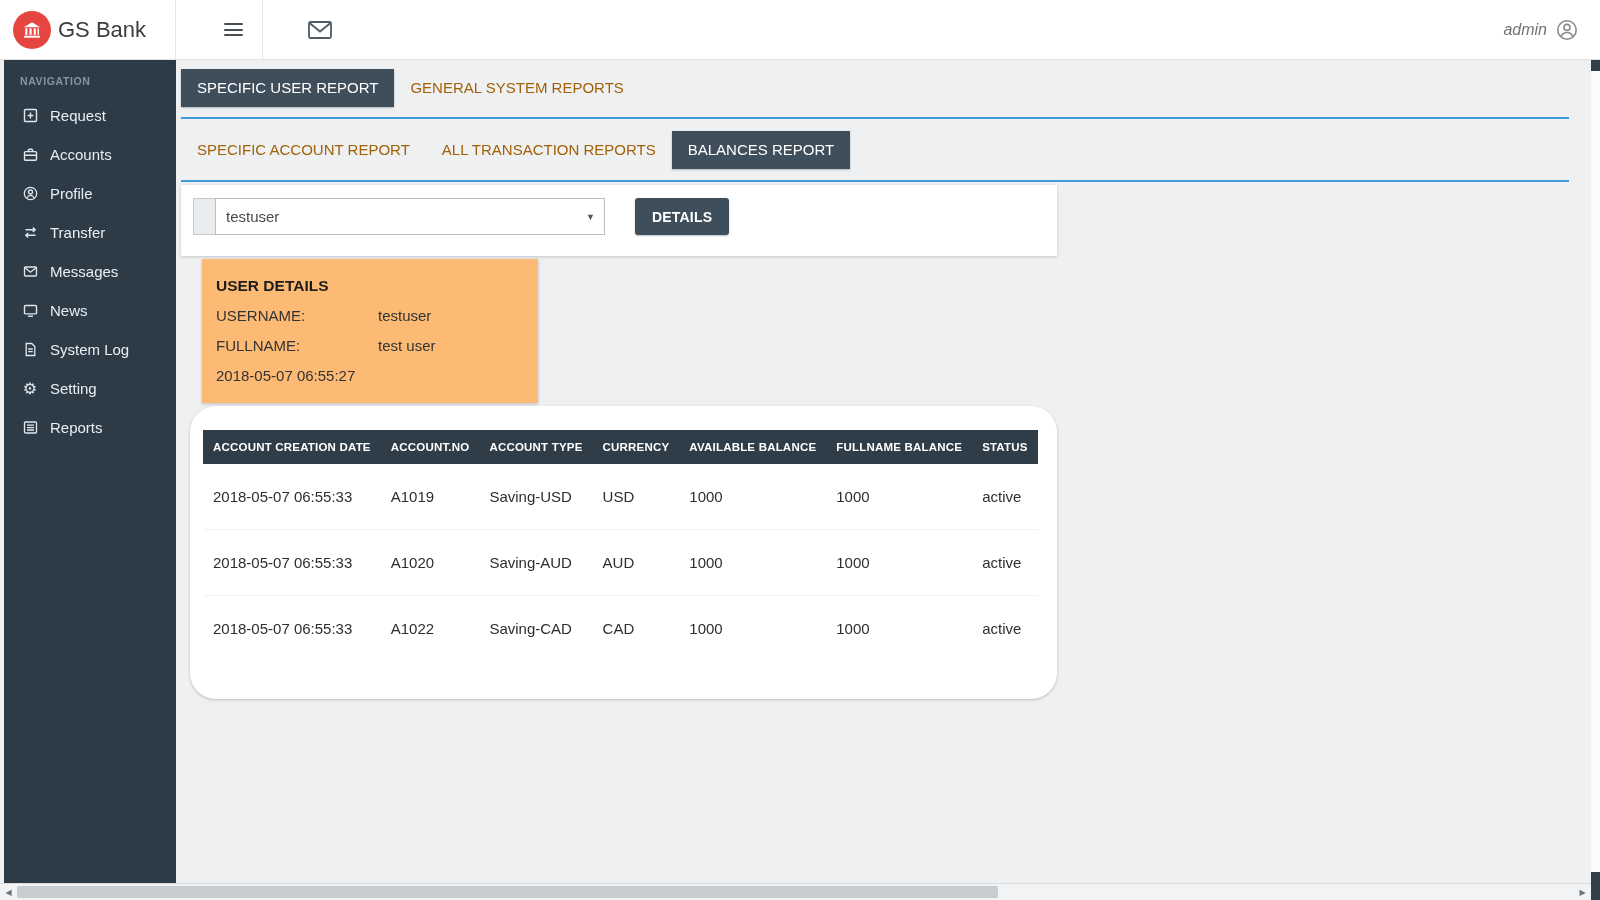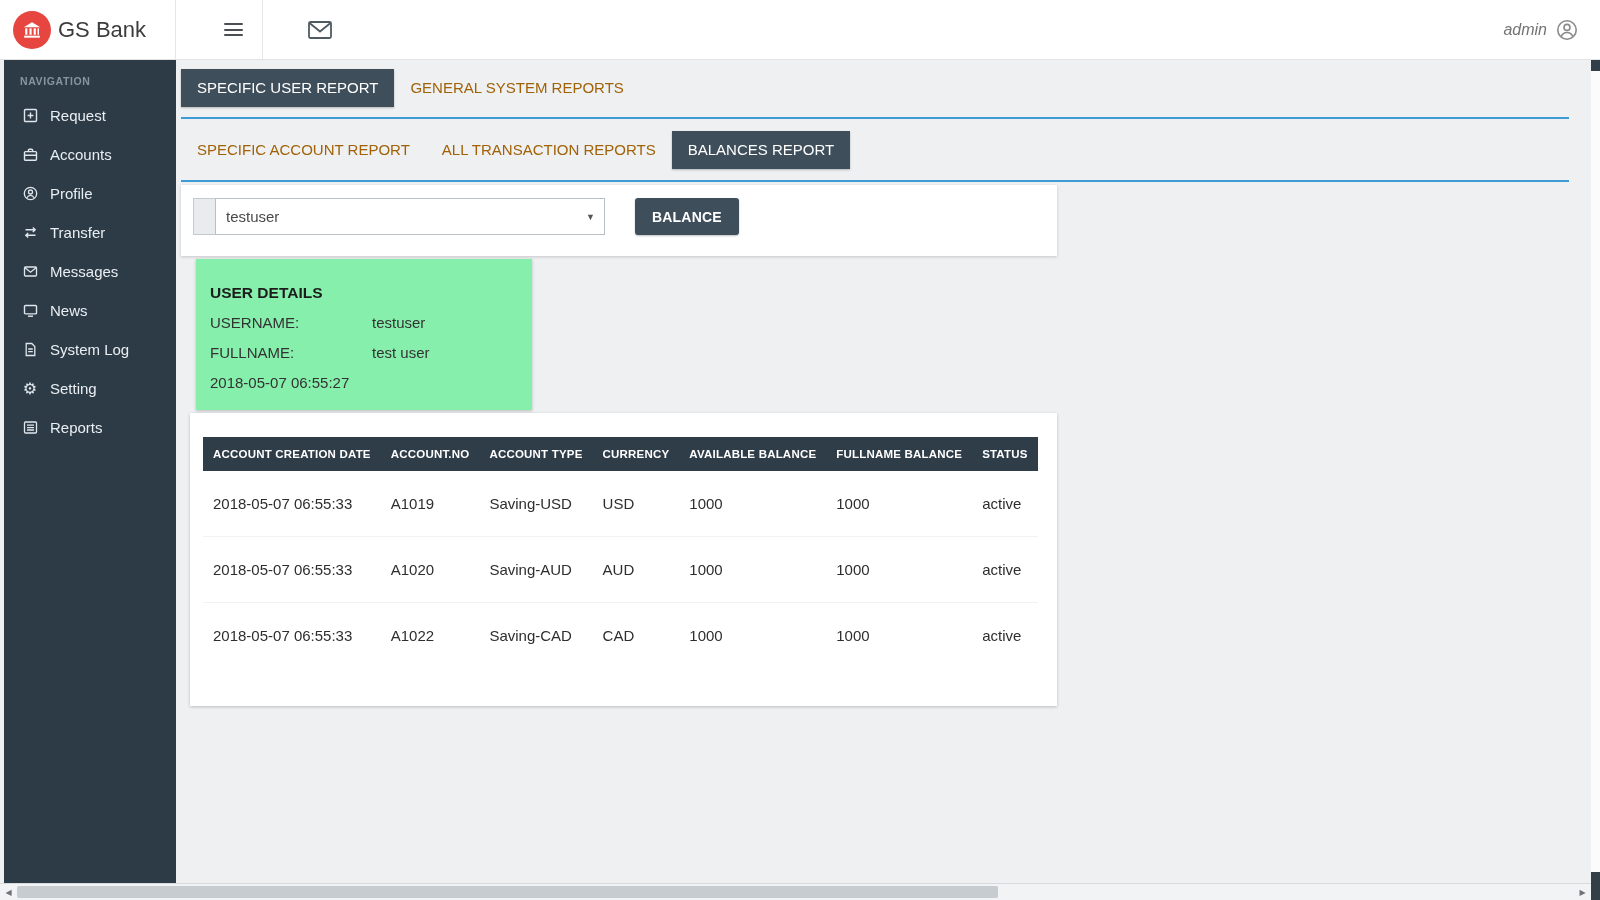--- a/index.html
+++ b/index.html
@@ -50,30 +50,30 @@
   .input-group { display:flex; height:37px; }
   .addon { width:22px; background:#e9ecee; border:1px solid #c3c9cc; border-right:none; }
   .select-box { width:390px; border:1px solid #b9bfc3; background:#fff; display:flex; align-items:center;
                 padding:0 26px 0 10px; font-size:15px; color:#4a4a4a; position:relative; cursor:pointer; }
   .select-box .caret { position:absolute; right:9px; font-size:9px; color:#555; }
   .btn-generate { margin-left:30px; height:37px; padding:0 17px; background:#3f4e5b; color:#fff;
                   border:none; border-radius:3px; font-size:14px; font-weight:bold; letter-spacing:.2px;
                   cursor:pointer; box-shadow:0 1px 2px rgba(0,0,0,.25); font-family:inherit; }
 
   
-  .user-card { margin:3px 0 0 15px; width:336px; background:#86efac;
-               box-shadow:0 1px 3px rgba(0,0,0,.22); padding:25px 14px 17px; }
+  .user-card { margin:3px 0 0 21px; width:336px; background:#fdba74;
+               box-shadow:0 1px 3px rgba(0,0,0,.22); padding:18px 14px 17px; }
   .user-card h3 { font-size:15.5px; color:#1c1c1c; margin-bottom:9px; font-weight:bold; }
   .detail-row { display:flex; align-items:center; margin-top:7px; font-size:15px; color:#333; }
   .detail-label { width:162px; flex:0 0 162px; line-height:1.55; }
   .detail-value { line-height:1.4; }
 
   
   .panel-table { margin:3px 0 0 9px; width:867px; background:#fff;
-                 box-shadow:0 1px 3px rgba(0,0,0,.22); padding:24px 20px 38px 13px; }
+                 box-shadow:0 1px 3px rgba(0,0,0,.22); padding:24px 20px 38px 13px;border-radius:26px; }
   table { width:100%; border-collapse:collapse; }
   thead th { background:#2f3d49; color:#fff; font-size:11.5px; text-align:left; padding:11px 10px;
              font-weight:bold; letter-spacing:.2px; white-space:nowrap; }
   tbody td { font-size:15px; color:#2e2e2e; padding:24px 10px; border-bottom:1px solid #f2f2f2;
              white-space:nowrap; }
   tbody tr:last-child td { border-bottom:none; }
 
   
   .hscroll { position:absolute; left:0; bottom:0; width:1591px; height:17px; background:#f1f3f4;
              border-top:1px solid #d8dadc; display:flex; align-items:center; }
@@ -237,21 +237,21 @@
   <div class="rule second"></div>
 
   <section class="panel-form">
     <div class="input-group">
       <span class="addon"></span>
       <div class="select-box">
         <span>testuser</span>
         <span class="caret">▼</span>
       </div>
     </div>
-    <button class="btn-generate">BALANCE</button>
+    <button class="btn-generate">DETAILS</button>
   </section>
 
   <section class="user-card">
     <h3>USER DETAILS</h3>
     <div class="detail-row">
       <span class="detail-label">USERNAME:</span>
       <span class="detail-value">testuser</span>
     </div>
     <div class="detail-row">
       <span class="detail-label">FULLNAME:</span>

